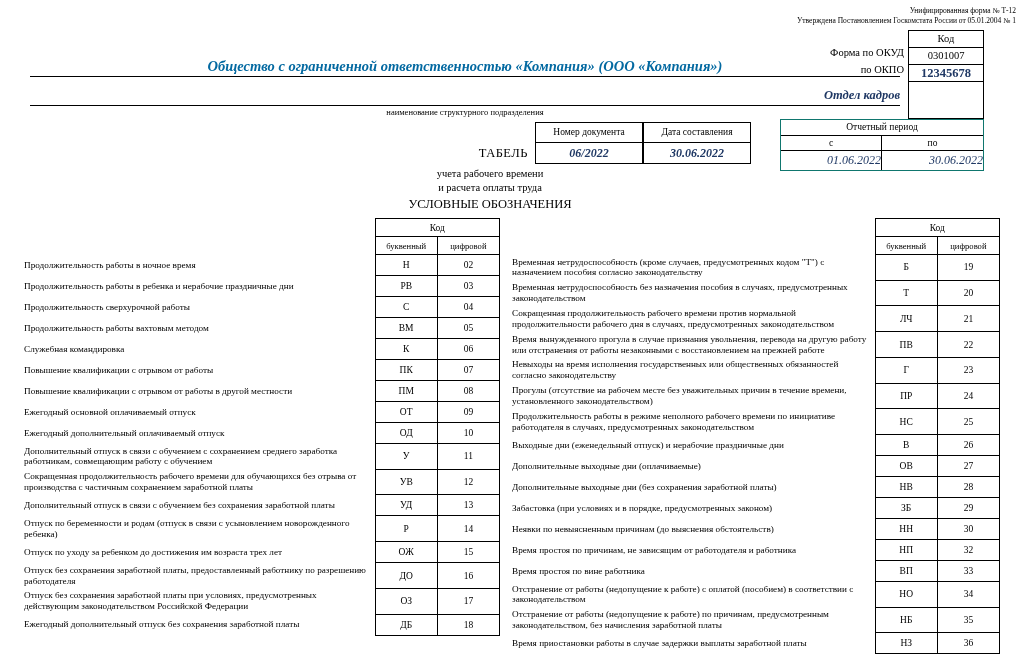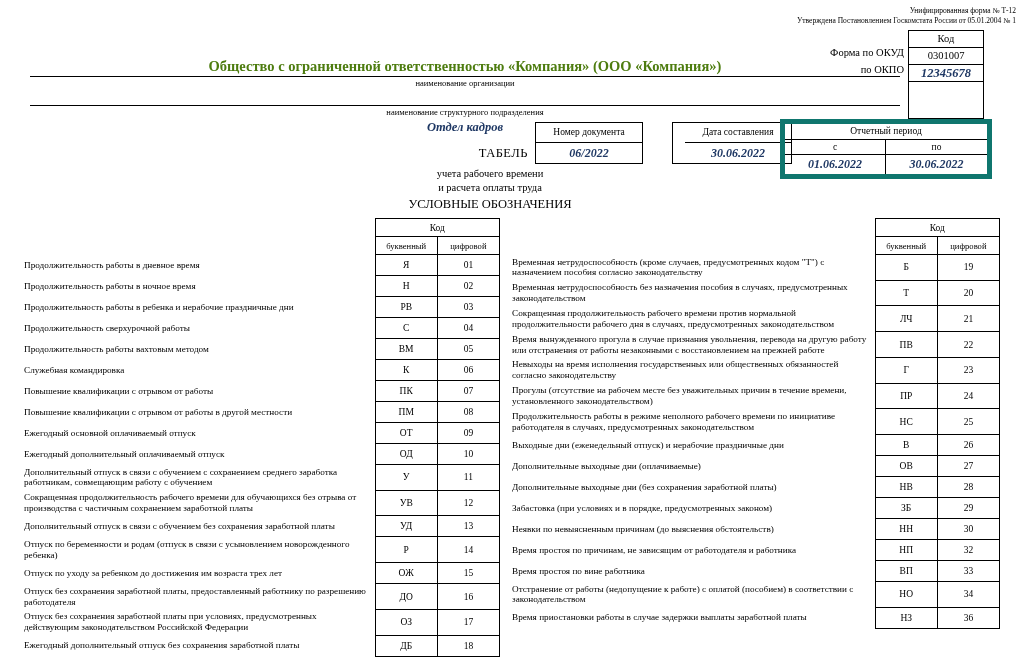--- a/index.html
+++ b/index.html
@@ -51,46 +51,45 @@
     border-bottom: 1px solid #000;
     height: 16px;
     line-height: 16px;
     text-align: center;
     font-size: 10.5px;
   }
   .code-box .cell.blank { height: 36px; }
   .code-box .cell.val-blue {
     color: #1f3864;
     font-weight: bold;
-    font-style: italic;
     font-size: 12.5px;
   }
 
   
   .org-name {
     position: absolute;
     left: 30px;
     width: 870px;
     text-align: center;
-    color: #4d7c0f;
+    color: #0369a1;
     font-weight: bold;
+    font-style: italic;
     font-size: 14.5px;
     top: 58px;
   }
   .dept-name {
     position: absolute;
     left: 30px;
     width: 870px;
-    text-align: center;
+    text-align: right;
     color: #1f3864;
     font-weight: bold;
     font-style: italic;
     font-size: 12.5px;
     top: 88px;
-    margin-top: 32px;
   }
   .rule {
     position: absolute;
     left: 30px;
     width: 870px;
     border-top: 1px solid #000;
   }
   #rule-org { top: 76px; }
   #rule-dept { top: 105px; }
   .caption {
@@ -105,21 +104,21 @@
   #cap-dept { top: 107px; }
 
   
   .dn-box {
     position: absolute;
     border: 1px solid #000;
     top: 122px;
     height: 40px;
   }
   #dn-num { left: 535px; width: 106px; }
-  #dn-date { left: 672px; width: 106px; padding-left: 12px; }
+  #dn-date { left: 643px; width: 106px; }
   .dn-box .hd {
     height: 19px;
     line-height: 19px;
     text-align: center;
     font-size: 9.5px;
     border-bottom: 1px solid #000;
   }
   .dn-box .vl {
     height: 20px;
     line-height: 20px;
@@ -128,21 +127,21 @@
     font-weight: bold;
     font-style: italic;
     color: #1f3864;
   }
 
   .period-box {
     position: absolute;
     left: 780px;
     top: 119px;
     width: 202px;
-    border: 5px solid #0f766e;
+    border: 1px solid #0f766e;
   }
   .period-box .ptitle {
     height: 15px;
     line-height: 15px;
     text-align: center;
     font-size: 9.5px;
     border-bottom: 1px solid #000;
   }
   .period-box .prow { display: flex; }
   .period-box .pcol { width: 50%; box-sizing: border-box; }
@@ -150,23 +149,23 @@
   .period-box .psub {
     height: 14px;
     line-height: 14px;
     text-align: center;
     font-size: 9.5px;
     border-bottom: 1px solid #000;
   }
   .period-box .pval {
     height: 19px;
     line-height: 19px;
-    text-align: center;
+    text-align: right;
     font-size: 12px;
-    font-weight: bold;
+    font-weight: normal;
     font-style: italic;
     color: #1f3864;
   }
 
   
   #tabel-word {
     position: absolute;
     left: 400px;
     top: 146px;
     width: 128px;
@@ -258,21 +257,20 @@
 
   <div class="code-box">
     <div class="cell">Код</div>
     <div class="cell">0301007</div>
     <div class="cell val-blue">12345678</div>
     <div class="cell blank"></div>
   </div>
 
   <div class="org-name">Общество с ограниченной ответственностью «Компания» (ООО «Компания»)</div>
   <div class="rule" id="rule-org"></div>
-  <div class="caption" id="cap-org">наименование организации</div>
 
   <div class="dept-name">Отдел кадров</div>
   <div class="rule" id="rule-dept"></div>
   <div class="caption" id="cap-dept">наименование структурного подразделения</div>
 
   <div class="dn-box" id="dn-num">
     <div class="hd">Номер документа</div>
     <div class="vl">06/2022</div>
   </div>
 
@@ -313,25 +311,20 @@
           <th class="kod-span" colspan="2">Код</th>
         </tr>
         <tr>
           <td class="desc"></td>
           <th class="sub">буквенный</th>
           <th class="sub">цифровой</th>
         </tr>
       </thead>
       <tbody id="legend-left-body">
           <tr>
-            <td class="desc">Продолжительность работы в дневное время</td>
-            <td class="code">Я</td>
-            <td class="code">01</td>
-          </tr>
-          <tr>
             <td class="desc">Продолжительность работы в ночное время</td>
             <td class="code">Н</td>
             <td class="code">02</td>
           </tr>
           <tr>
             <td class="desc">Продолжительность работы в ребенка и нерабочие праздничные дни</td>
             <td class="code">РВ</td>
             <td class="code">03</td>
           </tr>
           <tr>
@@ -501,20 +494,25 @@
             <td class="desc">Время простоя по вине работника</td>
             <td class="code">ВП</td>
             <td class="code">33</td>
           </tr>
           <tr>
             <td class="desc">Отстранение от работы (недопущение к работе) с оплатой (пособием) в соответствии с законодательством</td>
             <td class="code">НО</td>
             <td class="code">34</td>
           </tr>
           <tr>
+            <td class="desc">Отстранение от работы (недопущение к работе) по причинам, предусмотренным законодательством, без начисления заработной платы</td>
+            <td class="code">НБ</td>
+            <td class="code">35</td>
+          </tr>
+          <tr>
             <td class="desc">Время приостановки работы в случае задержки выплаты заработной платы</td>
             <td class="code">НЗ</td>
             <td class="code">36</td>
           </tr>
         </tbody>
     </table>
   </div>
 
 </div>
 

